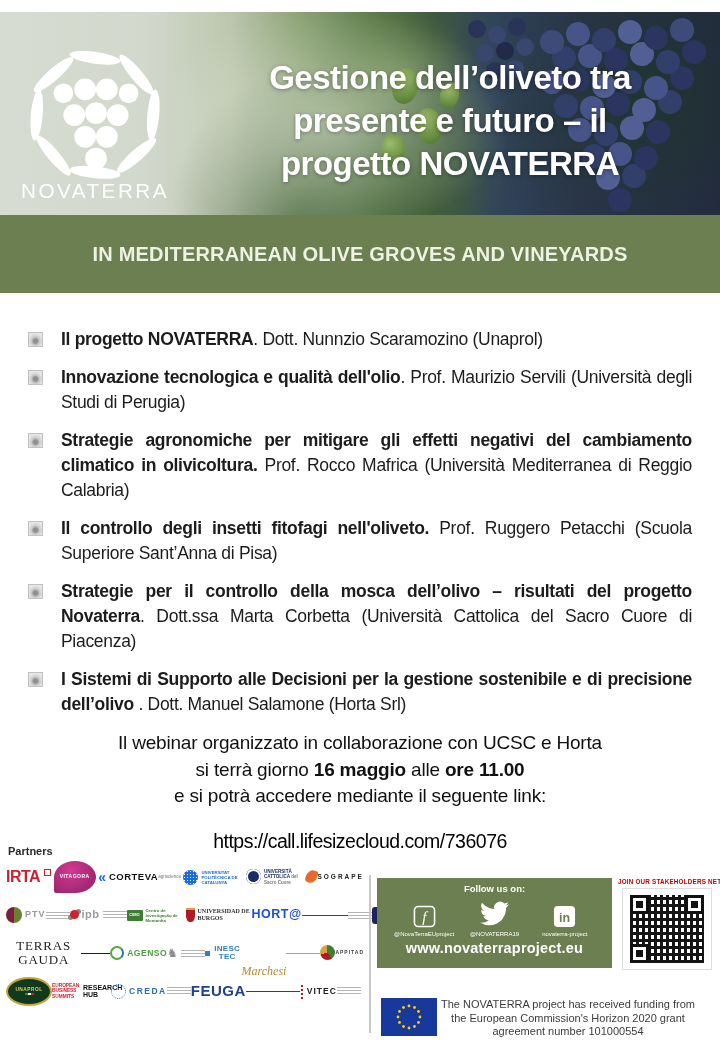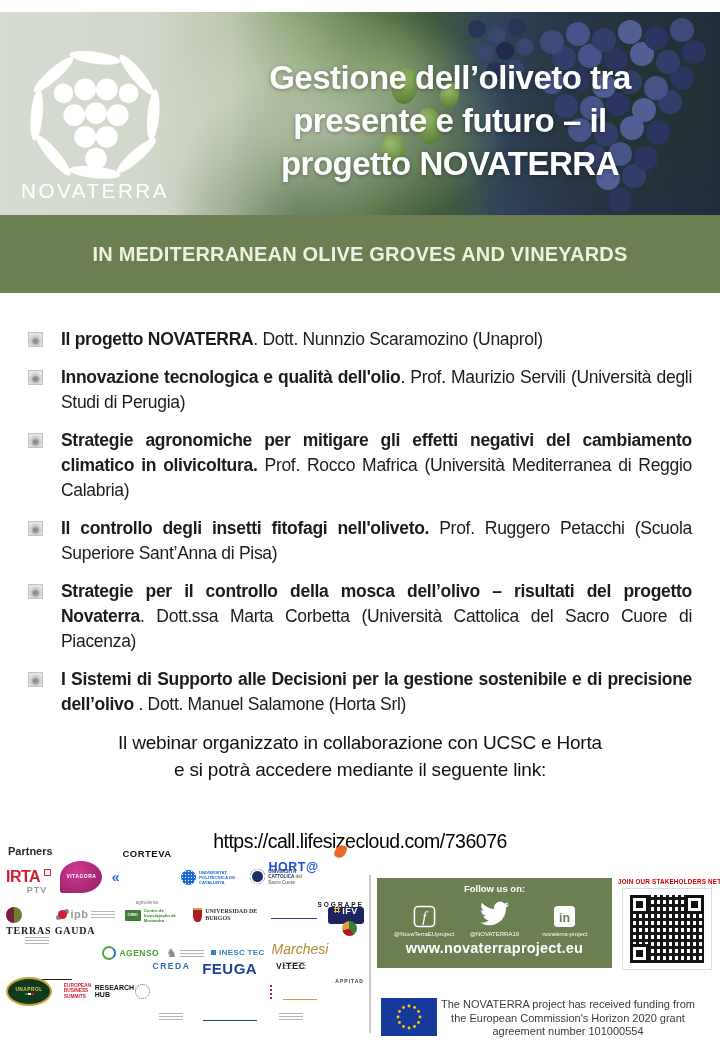--- a/index.html
+++ b/index.html
@@ -59,22 +59,22 @@
   .webinar{position:absolute;left:0;top:730px;width:720px;text-align:center;
            font-size:19px;line-height:26.5px;color:#111;letter-spacing:-0.2px;}
   .link{position:absolute;left:0;top:830px;width:720px;text-align:center;
         font-size:19.5px;letter-spacing:-0.5px;color:#000;}
 
   
   .plabel{position:absolute;left:8px;top:845px;font-size:11px;font-weight:700;color:#2b2b2b;}
   .prows{position:absolute;left:6px;top:858px;width:358px;}
   .prow{display:flex;justify-content:space-between;align-items:center;height:38px;}
   .prow.r4{padding-right:58px;}
-  .pb{display:flex;flex-direction:column;align-items:center;justify-content:center;
-      text-align:center;line-height:1.05;gap:42px;}
+  .pb{display:flex;flex-direction:row;align-items:center;justify-content:center;
+      text-align:center;line-height:1.05;}
   .pbrow{display:flex;flex-direction:row;align-items:center;gap:3px;}
   .bars{width:24px;height:7px;background:repeating-linear-gradient(0deg,#b5b5b5 0 1px,transparent 1px 3px);}
   .sub{font-size:4.5px;color:#777;}
 
   .t-irta{font-size:16px;font-weight:800;color:#cf2030;letter-spacing:-0.5px;}
   .irta-m{width:5px;height:5px;border:1.5px solid #cf2030;margin-left:1px;margin-bottom:8px;}
   .vita-blob{width:42px;height:32px;border-radius:55% 55% 55% 8%;
       background:radial-gradient(circle at 40% 30%,#d13a92,#8f1f63);display:flex;
       align-items:center;justify-content:center;}
   .t-vita{font-size:5px;font-weight:700;color:#fff;letter-spacing:0.5px;}
@@ -102,30 +102,30 @@
       border-top:2px solid #d8a23c;flex:0 0 auto;}
   .t-burgos{font-size:6px;font-weight:700;color:#333;font-family:"Liberation Serif",serif;
       width:54px;text-align:left;line-height:7px;}
   .t-horta{font-size:12.5px;font-weight:600;color:#1d4ed8;letter-spacing:0.5px;}
   .horta-rule{width:46px;height:1px;background:#2d3f8f;margin:1px 0;}
   .ifv-box{width:36px;height:17px;background:#1d2560;border-radius:3px;display:flex;
       justify-content:center;gap:2px;}
   .ifv-dots{width:6px;height:6px;background:
       radial-gradient(circle,#f4c520 0 1px,transparent 1.3px);background-size:3px 3px;}
   .t-ifv{font-size:9px;font-weight:800;color:#fff;letter-spacing:0.5px;}
-  .t-terras{font-size:10px;font-weight:700;font-family:"Liberation Serif",serif;color:#1d1d1d;
+  .t-terras{font-size:13px;font-weight:400;font-family:"Liberation Serif",serif;color:#1d1d1d;
       font-variant:small-caps;letter-spacing:0.8px;}
   .terras-rule{width:42px;height:1px;background:#1d1d1d;margin-top:1px;}
   .agenso-ring{width:10px;height:10px;border:2.5px solid #58a63e;border-radius:50%;
       border-right-color:#1f76c8;flex:0 0 auto;}
   .t-agenso{font-size:8.5px;font-weight:800;color:#4a9e35;letter-spacing:0.5px;}
   .goat-g{font-size:12px;color:#8a8a8a;line-height:1;}
   .sq-ine{width:5px;height:5px;background:#2f7fc1;flex:0 0 auto;}
   .t-ine{font-size:8px;font-weight:700;color:#2f7fc1;letter-spacing:0.3px;}
-  .t-marchesi{font-size:14px;font-style:italic;font-family:Liberation Sans, sans-serif;color:#b5892f;margin-top:36px;}
+  .t-marchesi{font-size:12px;font-style:italic;font-family:Liberation Serif, serif;color:#b5892f;margin-top:36px;}
   .mar-rule{width:34px;height:1px;background:#c9a23c;margin-top:1px;}
   .app-c{width:15px;height:15px;border-radius:50%;
       background:conic-gradient(#3f7d36 0 40%,#b01a24 0 70%,#d8a23c 0);margin-bottom:1px;}
   .t-appitad{font-size:5px;font-weight:700;letter-spacing:1px;color:#444;}
   .una-oval{width:42px;height:25px;border-radius:50%;background:#0f3a1e;border:2px solid #c9a23c;
       display:flex;flex-direction:column;align-items:center;justify-content:center;gap:1px;}
   .t-unaprol{font-size:4.8px;font-weight:800;color:#e8c95a;letter-spacing:0.5px;}
   .una-flag{width:9px;height:2.5px;background:linear-gradient(90deg,#2e8b2e 0 33%,#fff 0 66%,#cf2030 0);}
   .t-ebs{font-size:4.8px;font-weight:800;color:#cf2030;width:28px;text-align:left;line-height:5.4px;}
   .t-ebs2{font-size:7px;font-weight:800;color:#111;width:28px;text-align:left;line-height:7.5px;}
@@ -235,20 +235,21 @@
       <p><b>Strategie per il controllo della mosca dell’olivo – risultati del progetto Novaterra</b><span>. Dott.ssa Marta Corbetta (Università Cattolica del Sacro Cuore di Piacenza)</span></p>
     </div>
     <div class="aitem">
       <span class="bullet-ico"></span>
       <p><b>I Sistemi di Supporto alle Decisioni per la gestione sostenibile e di precisione dell’olivo</b><span> . Dott. Manuel Salamone (Horta Srl)</span></p>
     </div>
   </div>
 
   <div class="webinar">
     <div>Il webinar organizzato in collaborazione con UCSC e Horta</div>
+    <div><span>si terrà giorno </span><b>16 maggio</b><span> alle </span><b>ore 11.00</b></div>
     <div>e si potrà accedere mediante il seguente link:</div>
   </div>
 
   <div class="link">https://call.lifesizecloud.com/736076</div>
 
   <div class="plabel">Partners</div>
   <div class="prows">
     <div class="prow">
       <div class="pb pbrow">
           <span class="t-irta">IRTA</span>

